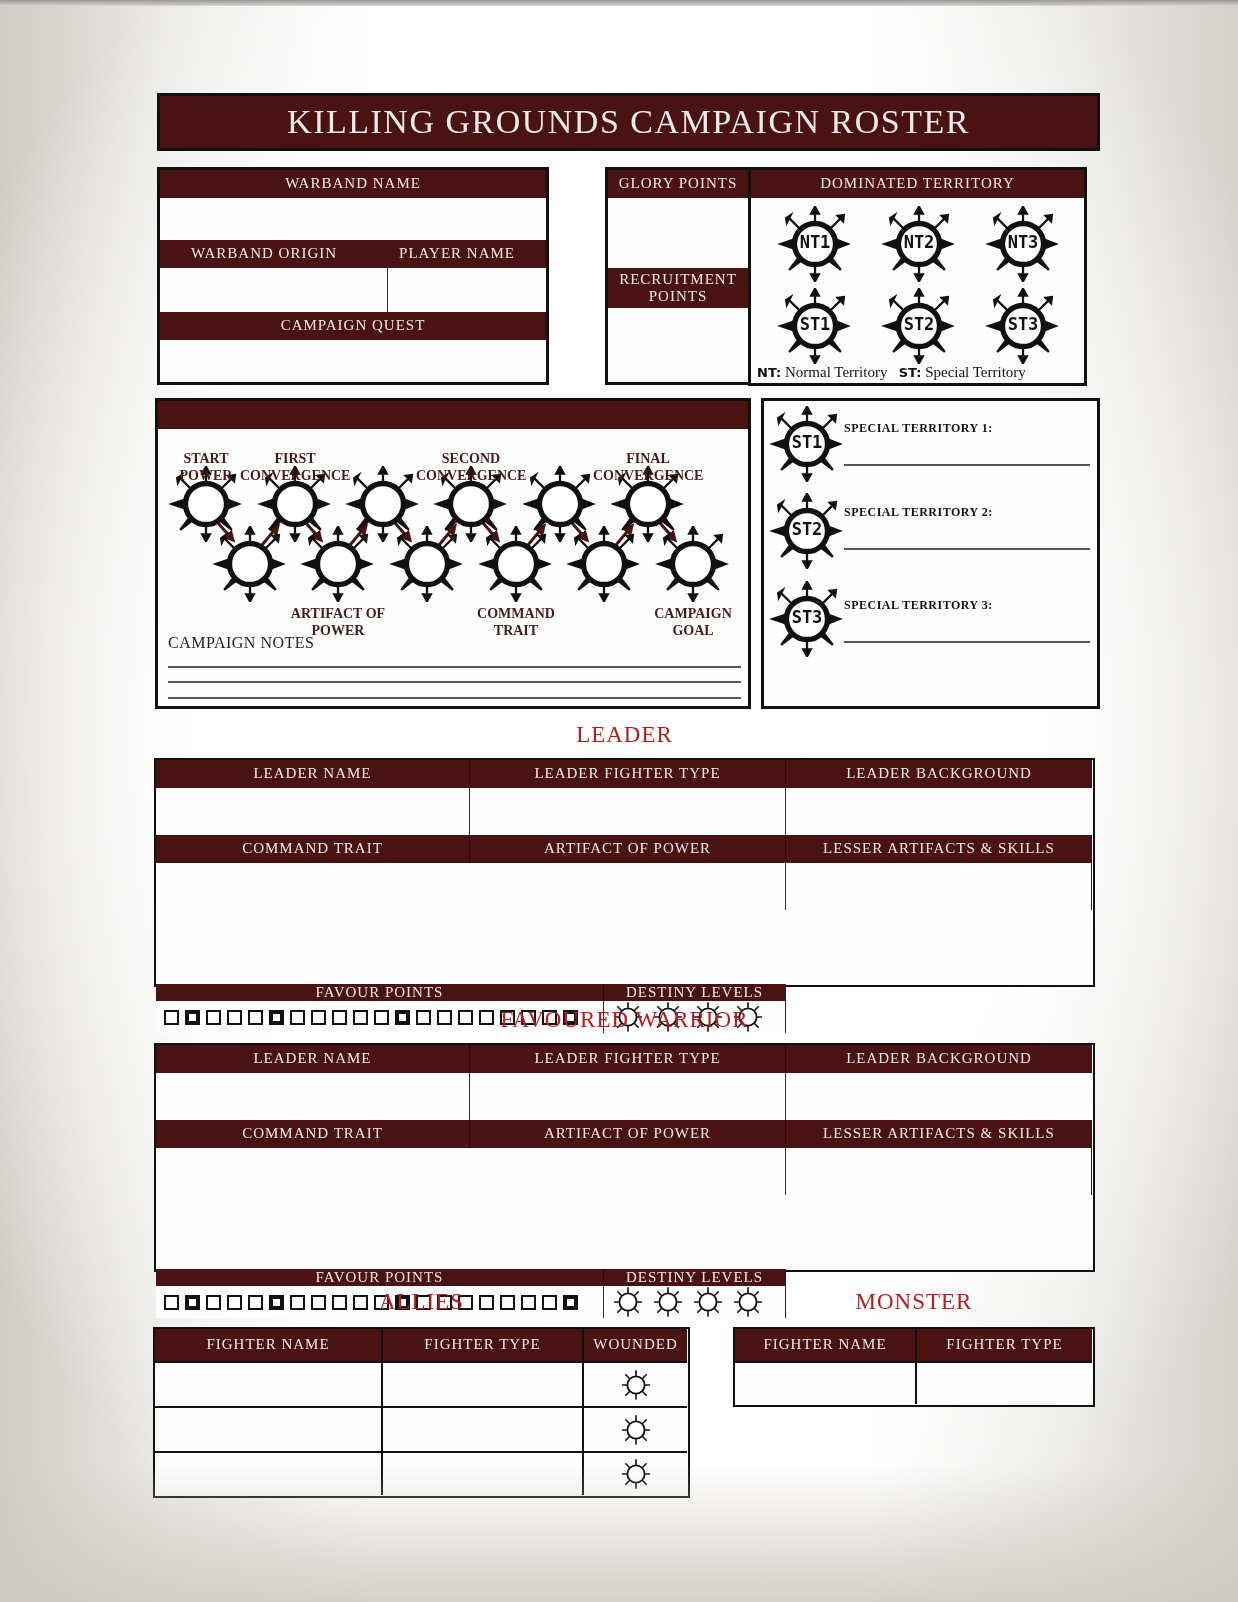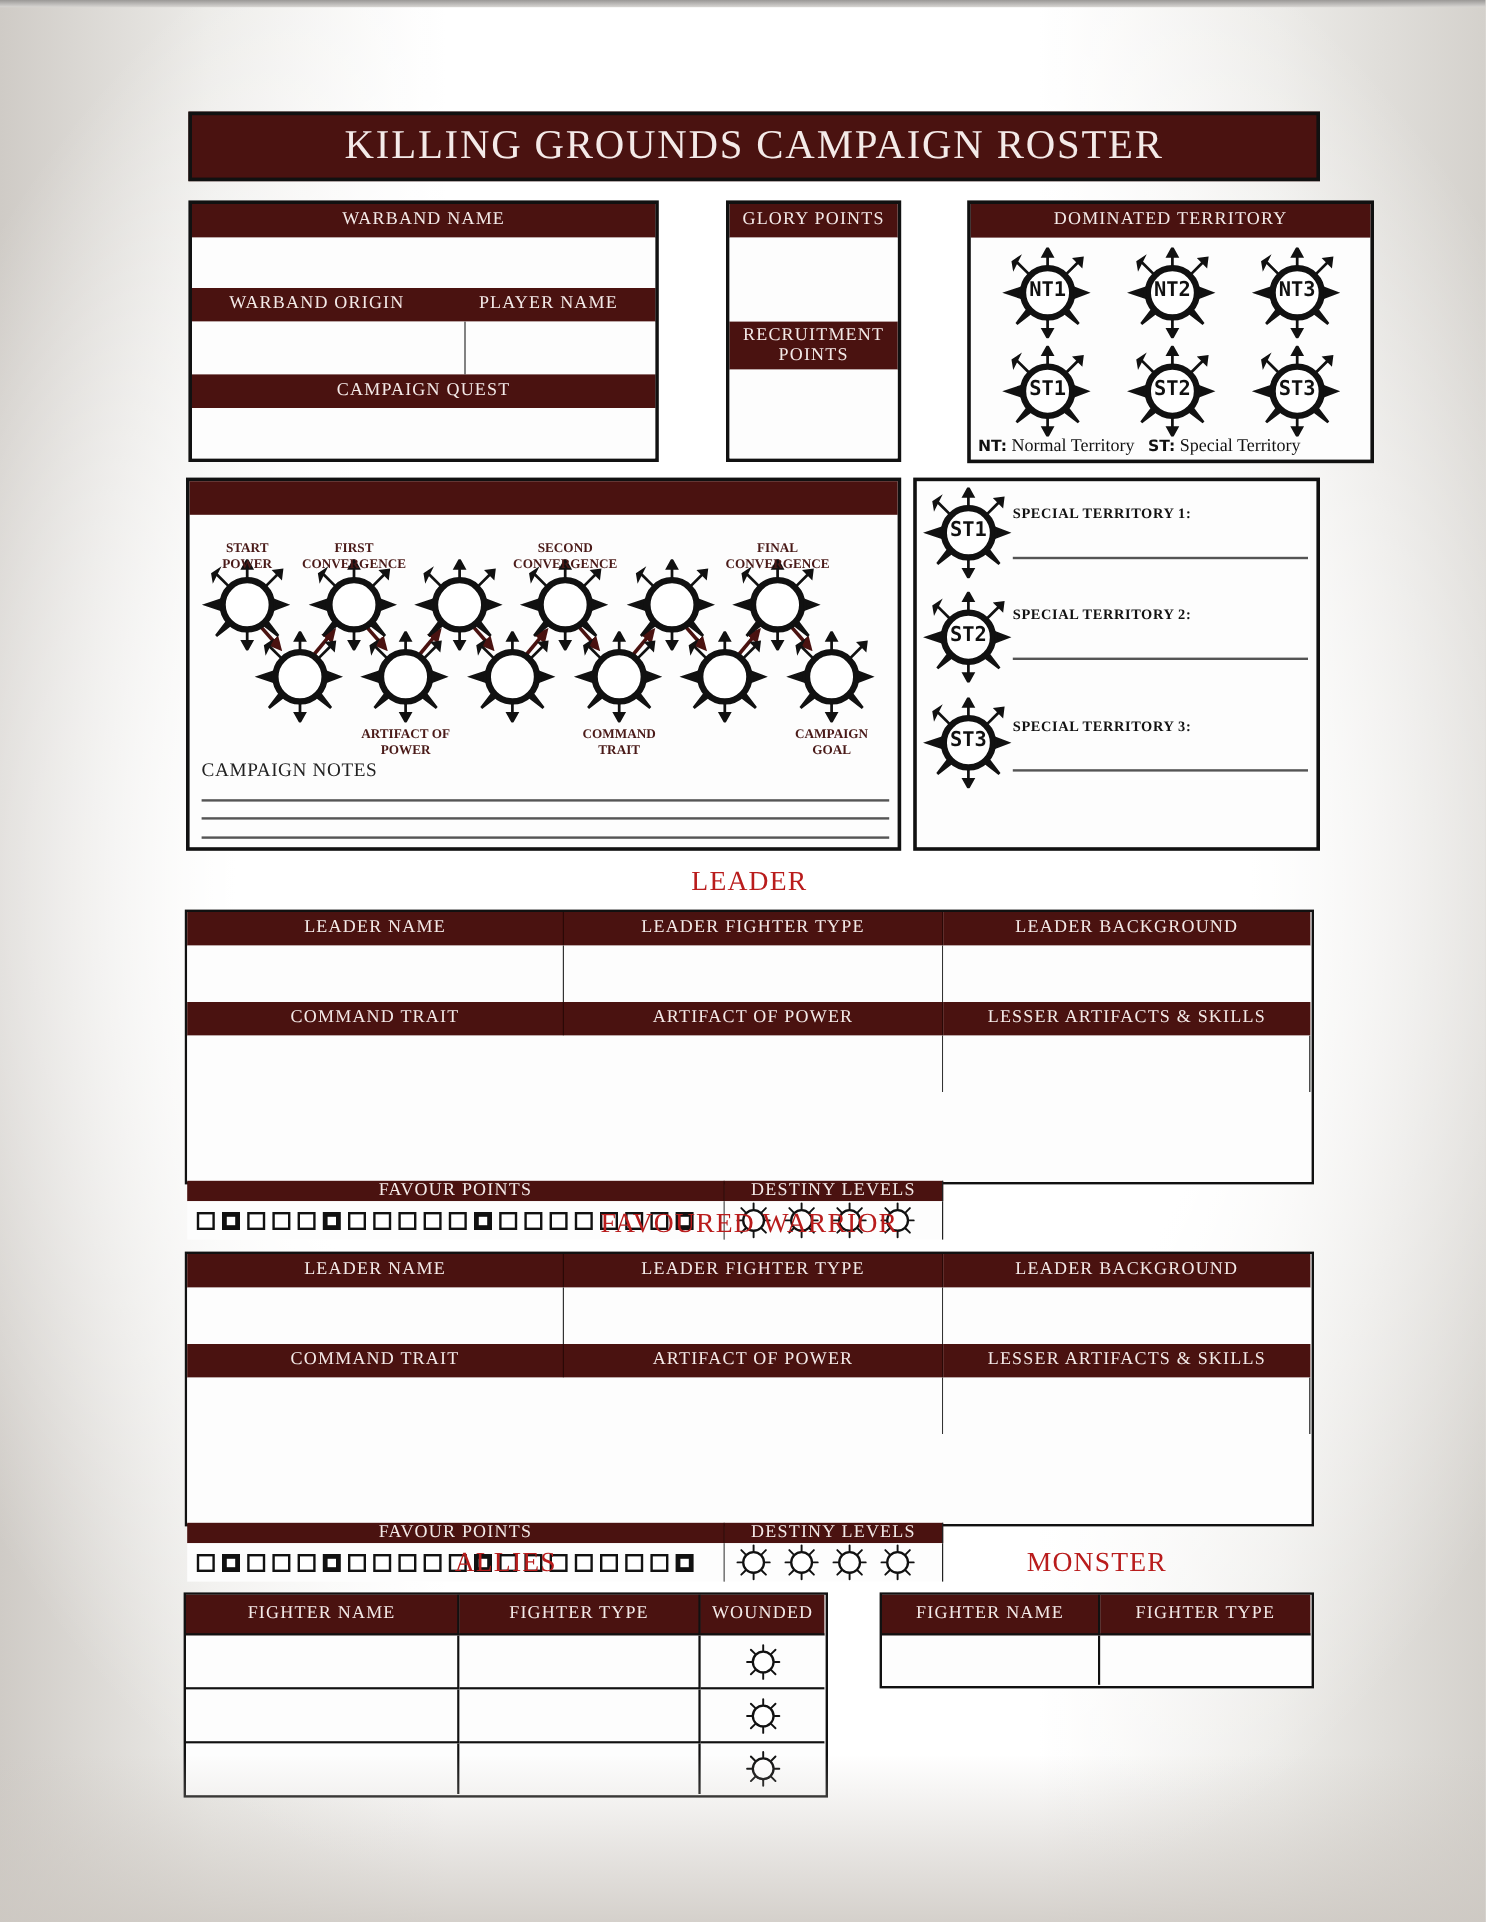--- a/index.html
+++ b/index.html
@@ -35,21 +35,21 @@
   }
   .heading {
     position: absolute; font-family: "Liberation Serif", serif; font-size: 23px;
     color: #b91c1c; letter-spacing: 1px; text-align: center;
   }
   .field { background: #fdfdfd; }
   .hline { position: absolute; background: #555; height: 2px; }
   .cell-hdr { font-size: 15px; }
   .path-label {
     position: absolute; font-family: "Liberation Serif", serif; font-weight: bold;
-    font-size: 11px; color: #4a1a18; text-align: center; line-height: 1.2; width: 110px;
+    font-size: 14px; color: #4a1a18; text-align: center; line-height: 1.2; width: 110px;
     margin-left: -55px;
   }
   .st-label {
     position: absolute; font-family: "Liberation Serif", serif; font-weight: bold;
     font-size: 12px; color: #111; letter-spacing: 0.5px;
   }
   .grid { position: absolute; display: grid; }
   .fav-boxes { display: flex; gap: 6px; align-items: center; }
   .fav-box { width: 15px; height: 15px; border: 2px solid #111; background: #fff; }
   .fav-box.bold { border-width: 4px; }
@@ -124,21 +124,21 @@
 <div class="box" style="left:605px; top:167px; width:146px; height:218px;">
   <div class="hdr cell-hdr" style="height:28px;text-align:center;">GLORY POINTS</div>
   <div class="field" style="height:70px;"></div>
   <div class="hdr cell-hdr" style="height:40px; flex-direction:column;">
     <span>RECRUITMENT</span>
     <span>POINTS</span>
   </div>
   <div class="field" style="height:74px;"></div>
 </div>
 
-<div class="box" style="left:806px; top:167px; width:339px; height:219px;">
+<div class="box" style="left:748px; top:167px; width:339px; height:219px;">
   <div class="hdr cell-hdr" style="height:28px;">DOMINATED TERRITORY</div>
   <div style="position:relative; height:185px;">
 
     <div class="abs" style="left:26px; top:8px; width:76px; height:76px;">
       <svg width="76" height="76">
           <use href="#spike-ring"></use>
         </svg>
       <span class="abs" style="left:0; top:26px; width:76px; text-align:center; font:bold 17px 'DejaVu Sans Mono', monospace; color:#111;">NT1</span>
     </div>
     <div class="abs" style="left:130px; top:8px; width:76px; height:76px;">

